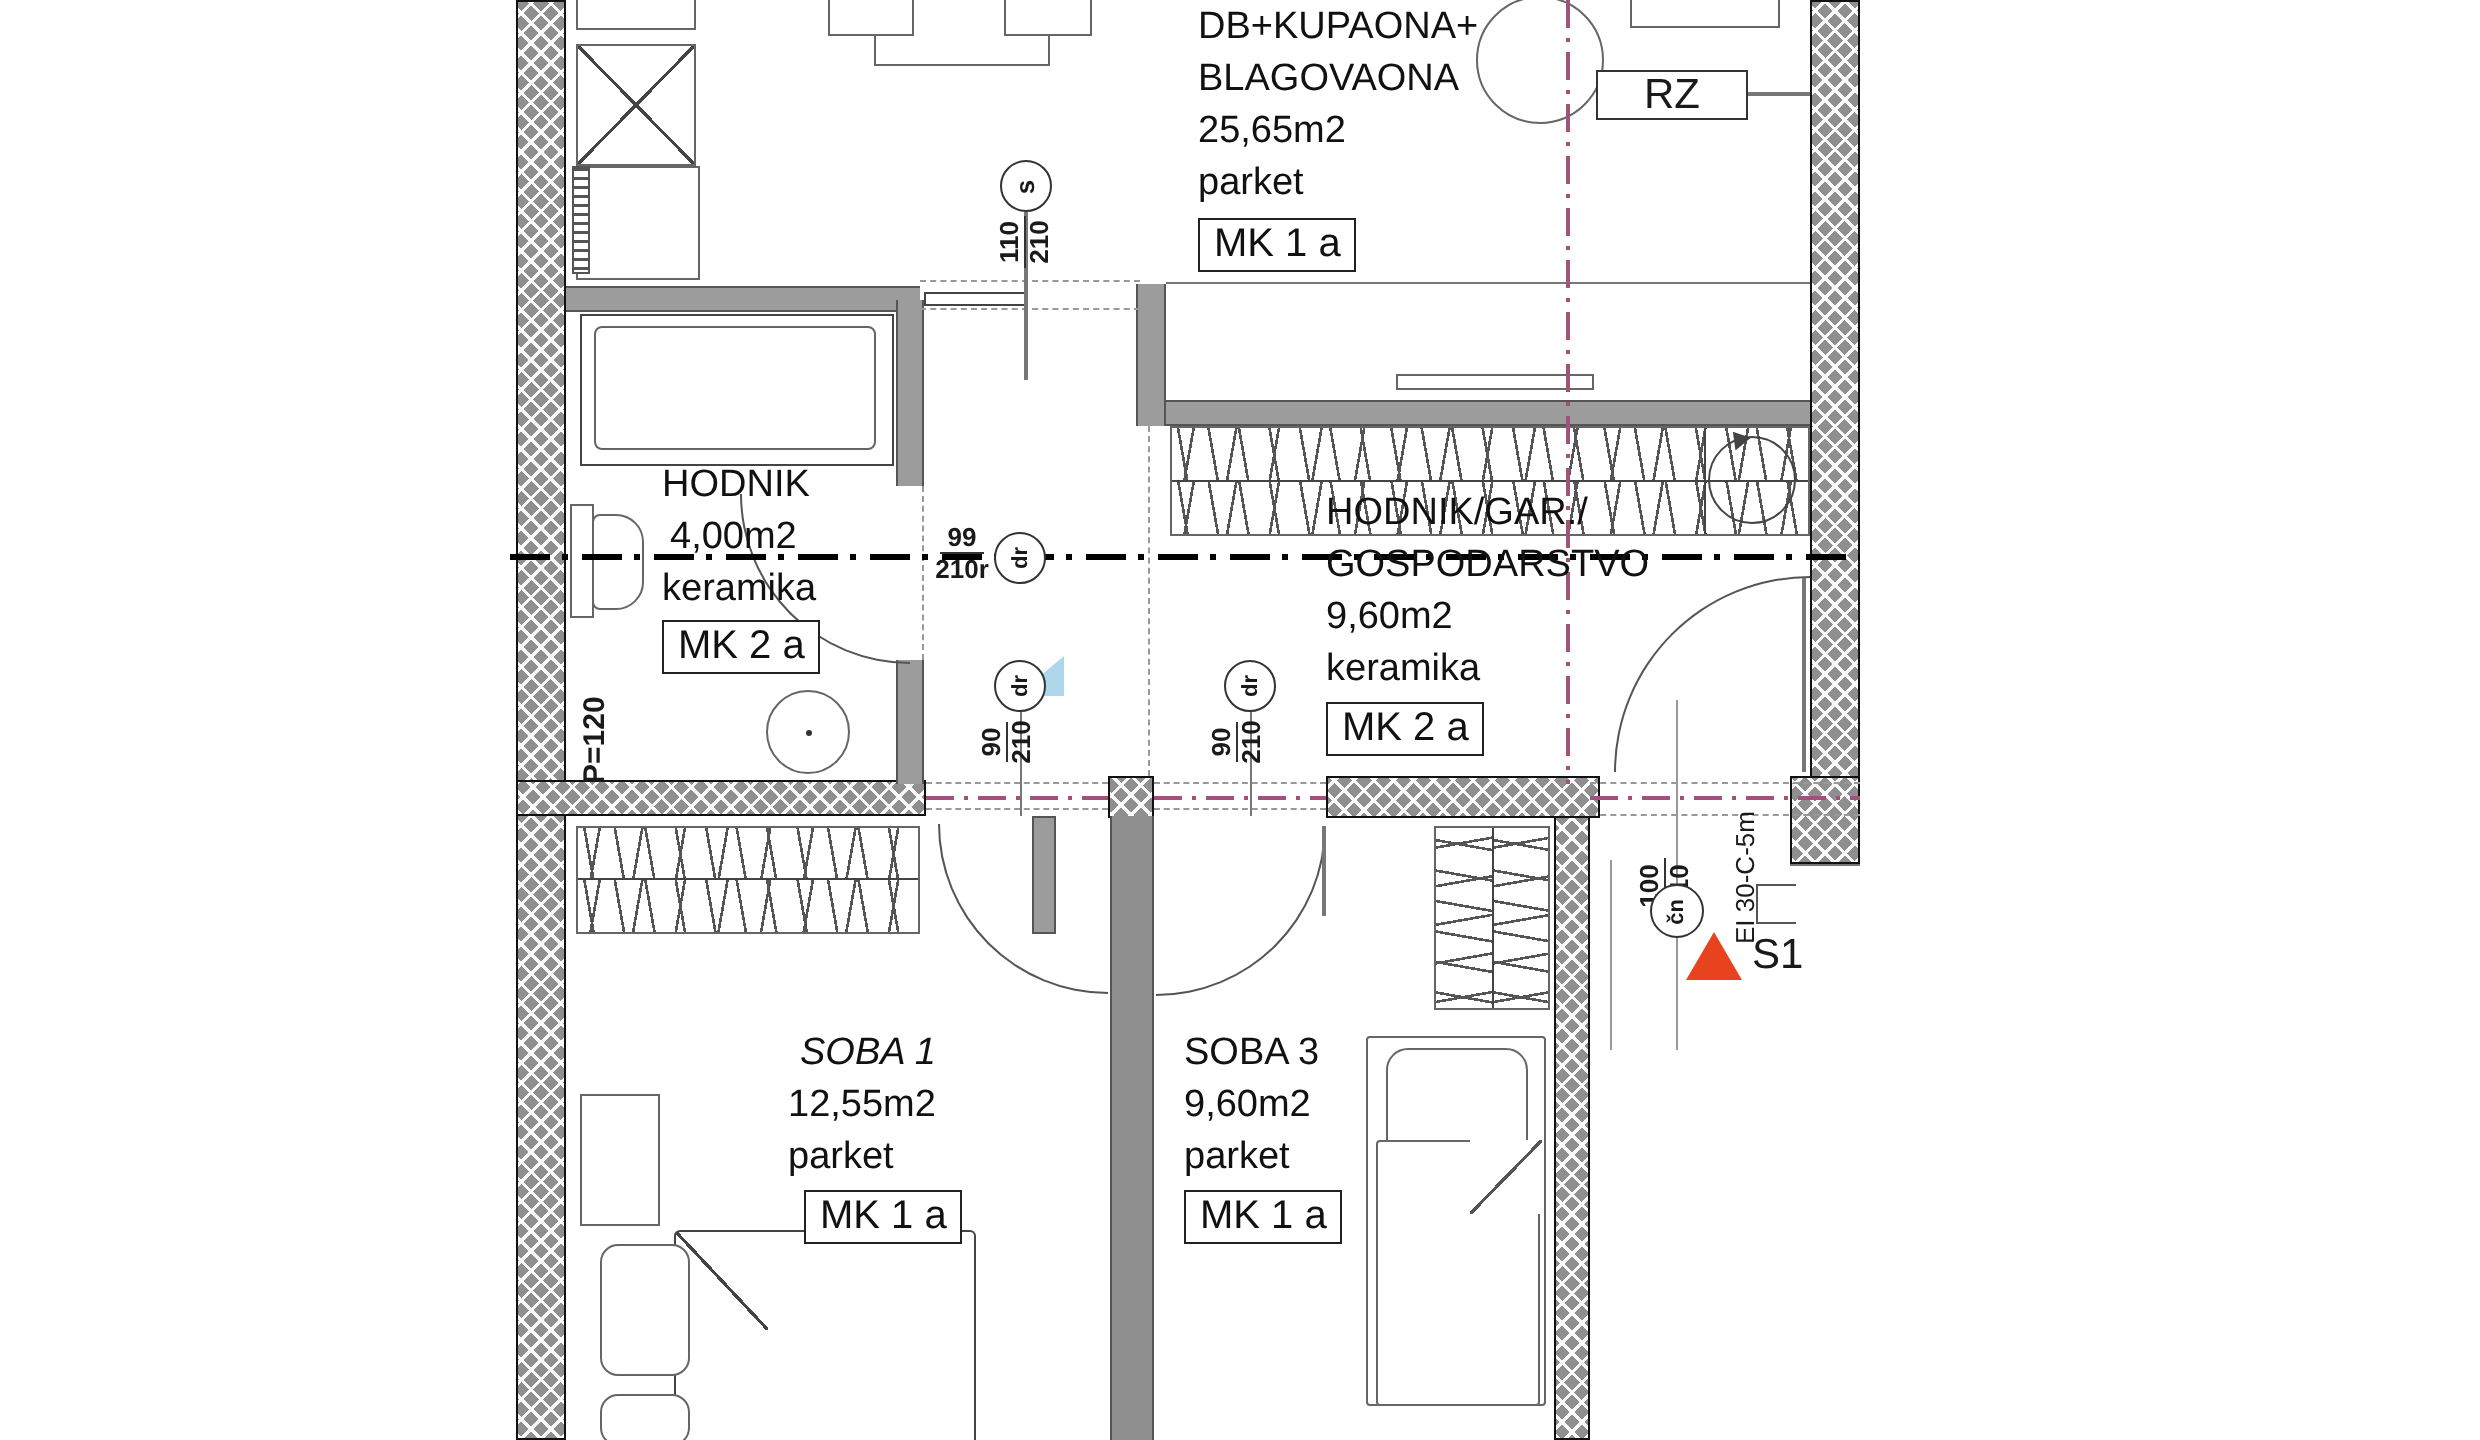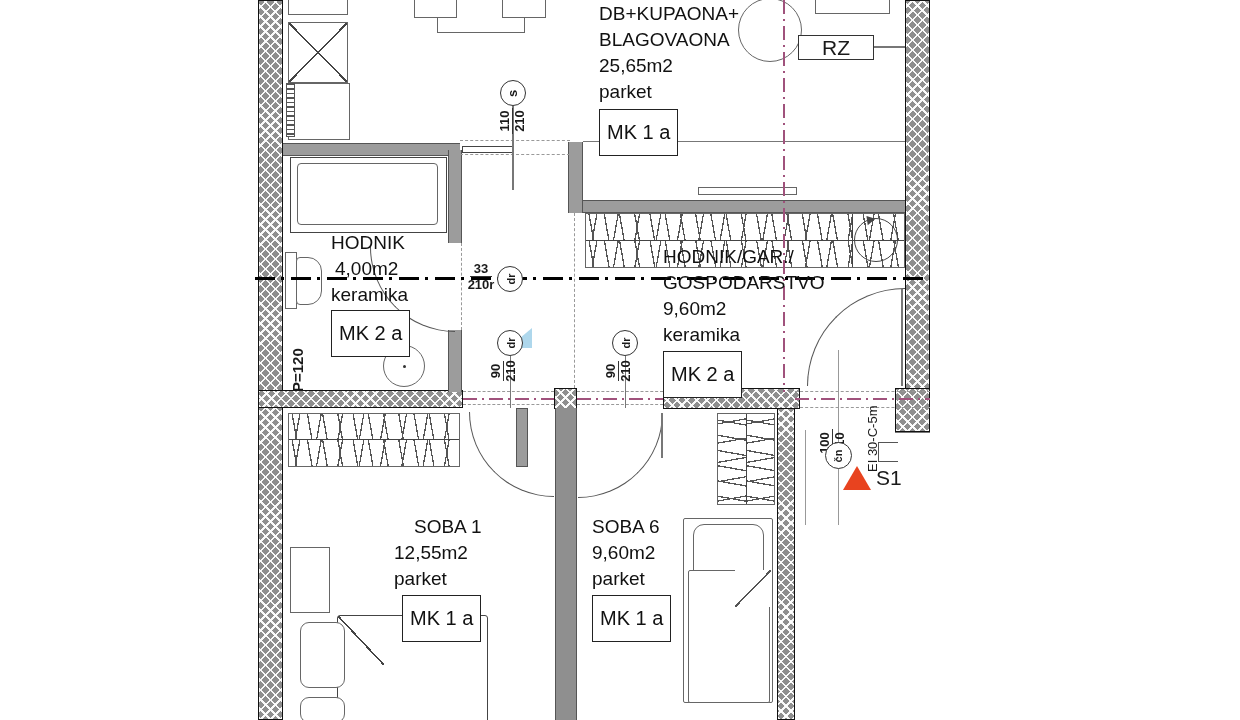--- a/index.html
+++ b/index.html
@@ -28,21 +28,21 @@
       repeating-linear-gradient(80deg, transparent 0 7px, #555 7px 8.3px, transparent 8.3px 15px),
       repeating-linear-gradient(100deg, transparent 0 10px, #555 10px 11.3px, transparent 11.3px 21px);}
   .hatchB{background-image:
       repeating-linear-gradient(10deg, transparent 0 7px, #555 7px 8.3px, transparent 8.3px 15px),
       repeating-linear-gradient(170deg, transparent 0 9px, #555 9px 10.3px, transparent 10.3px 19px);}
   .xbox{background-image:
       linear-gradient(to top right, transparent calc(50% - 0.8px), #444 calc(50% - 0.8px), #444 calc(50% + 0.8px), transparent calc(50% + 0.8px)),
       linear-gradient(to bottom right, transparent calc(50% - 0.8px), #444 calc(50% - 0.8px), #444 calc(50% + 0.8px), transparent calc(50% + 0.8px));}
   .stripe{background:repeating-linear-gradient(180deg,#555 0 1.5px,#fff 1.5px 4.5px);border:1px solid #555;}
   .roomtxt{font-size:19px;line-height:26px;color:#111;white-space:nowrap;}
-  .mkbox{border:1.6px solid #222;background:#fff;font-size:20px;padding:10px 7px;line-height:25px;
+  .mkbox{border:1.6px solid #222;background:#fff;font-size:20px;padding:0 7px;line-height:25px;
          display:inline-block;white-space:nowrap;}
   .dmark{border:1.6px solid #333;border-radius:50%;background:#fff;display:flex;align-items:center;justify-content:center;z-index:6;}
   .dmark span{transform:rotate(-90deg);font-weight:bold;font-size:11px;}
   .vfrac{display:flex;flex-direction:column;align-items:center;transform:rotate(-90deg);
          font-weight:bold;font-size:13px;line-height:14px;white-space:nowrap;z-index:5;}
   .vfrac .fr-top{border-bottom:1.3px solid #333;padding:0 3px;}
   .vfrac .fr-bot{padding:0 3px;}
   .hfrac{display:flex;flex-direction:column;align-items:center;font-weight:bold;font-size:13px;line-height:15px;z-index:5;}
   .hfrac .fr-top{border-bottom:1.3px solid #333;padding:0 4px;}
   .rot{transform:rotate(-90deg);transform-origin:center;white-space:nowrap;}
@@ -165,21 +165,21 @@
 
   <div class="abs dmark" style="left:500px;top:80px;width:26px;height:26px;">
     <span style="font-size:13px;">s</span>
   </div>
   <div class="abs vfrac" style="left:491px;top:106px;width:44px;height:30px;">
     <span class="fr-top">110</span>
     <span class="fr-bot">210</span>
   </div>
 
   <div class="abs hfrac" style="left:463px;top:261px;width:36px;">
-    <span class="fr-top">33</span>
+    <span class="fr-top">99</span>
     <span>210r</span>
   </div>
   <div class="abs dmark" style="left:497px;top:266px;width:26px;height:26px;">
     <span>dr</span>
   </div>
 
   <div class="abs" style="left:508px;top:328px;width:24px;height:20px;background:#aed7ec;clip-path:polygon(0 100%,100% 0,100% 100%);z-index:5;"></div>
   <div class="abs dmark" style="left:497px;top:330px;width:26px;height:26px;">
     <span>dr</span>
   </div>
@@ -237,26 +237,26 @@
 
   <div class="abs roomtxt" style="left:663px;top:244px;z-index:6;">
     <div>HODNIK/GAR./</div>
     <div>GOSPODARSTVO</div>
     <div>9,60m2</div>
     <div>keramika</div>
     <div style="margin-top:3px;"><span class="mkbox">MK 2 a</span></div>
   </div>
 
   <div class="abs roomtxt" style="left:394px;top:514px;">
-    <div style="margin-left:20px;">SOBA 1</div>
+    <div style="margin-left:6px;font-style:italic;">SOBA 1</div>
     <div>12,55m2</div>
     <div>parket</div>
     <div style="margin-top:3px;margin-left:8px;"><span class="mkbox">MK 1 a</span></div>
   </div>
 
   <div class="abs roomtxt" style="left:592px;top:514px;">
-    <div>SOBA 6</div>
+    <div>SOBA 3</div>
     <div>9,60m2</div>
     <div>parket</div>
     <div style="margin-top:3px;"><span class="mkbox">MK 1 a</span></div>
   </div>
 
 </div>
 
 </body></html>

